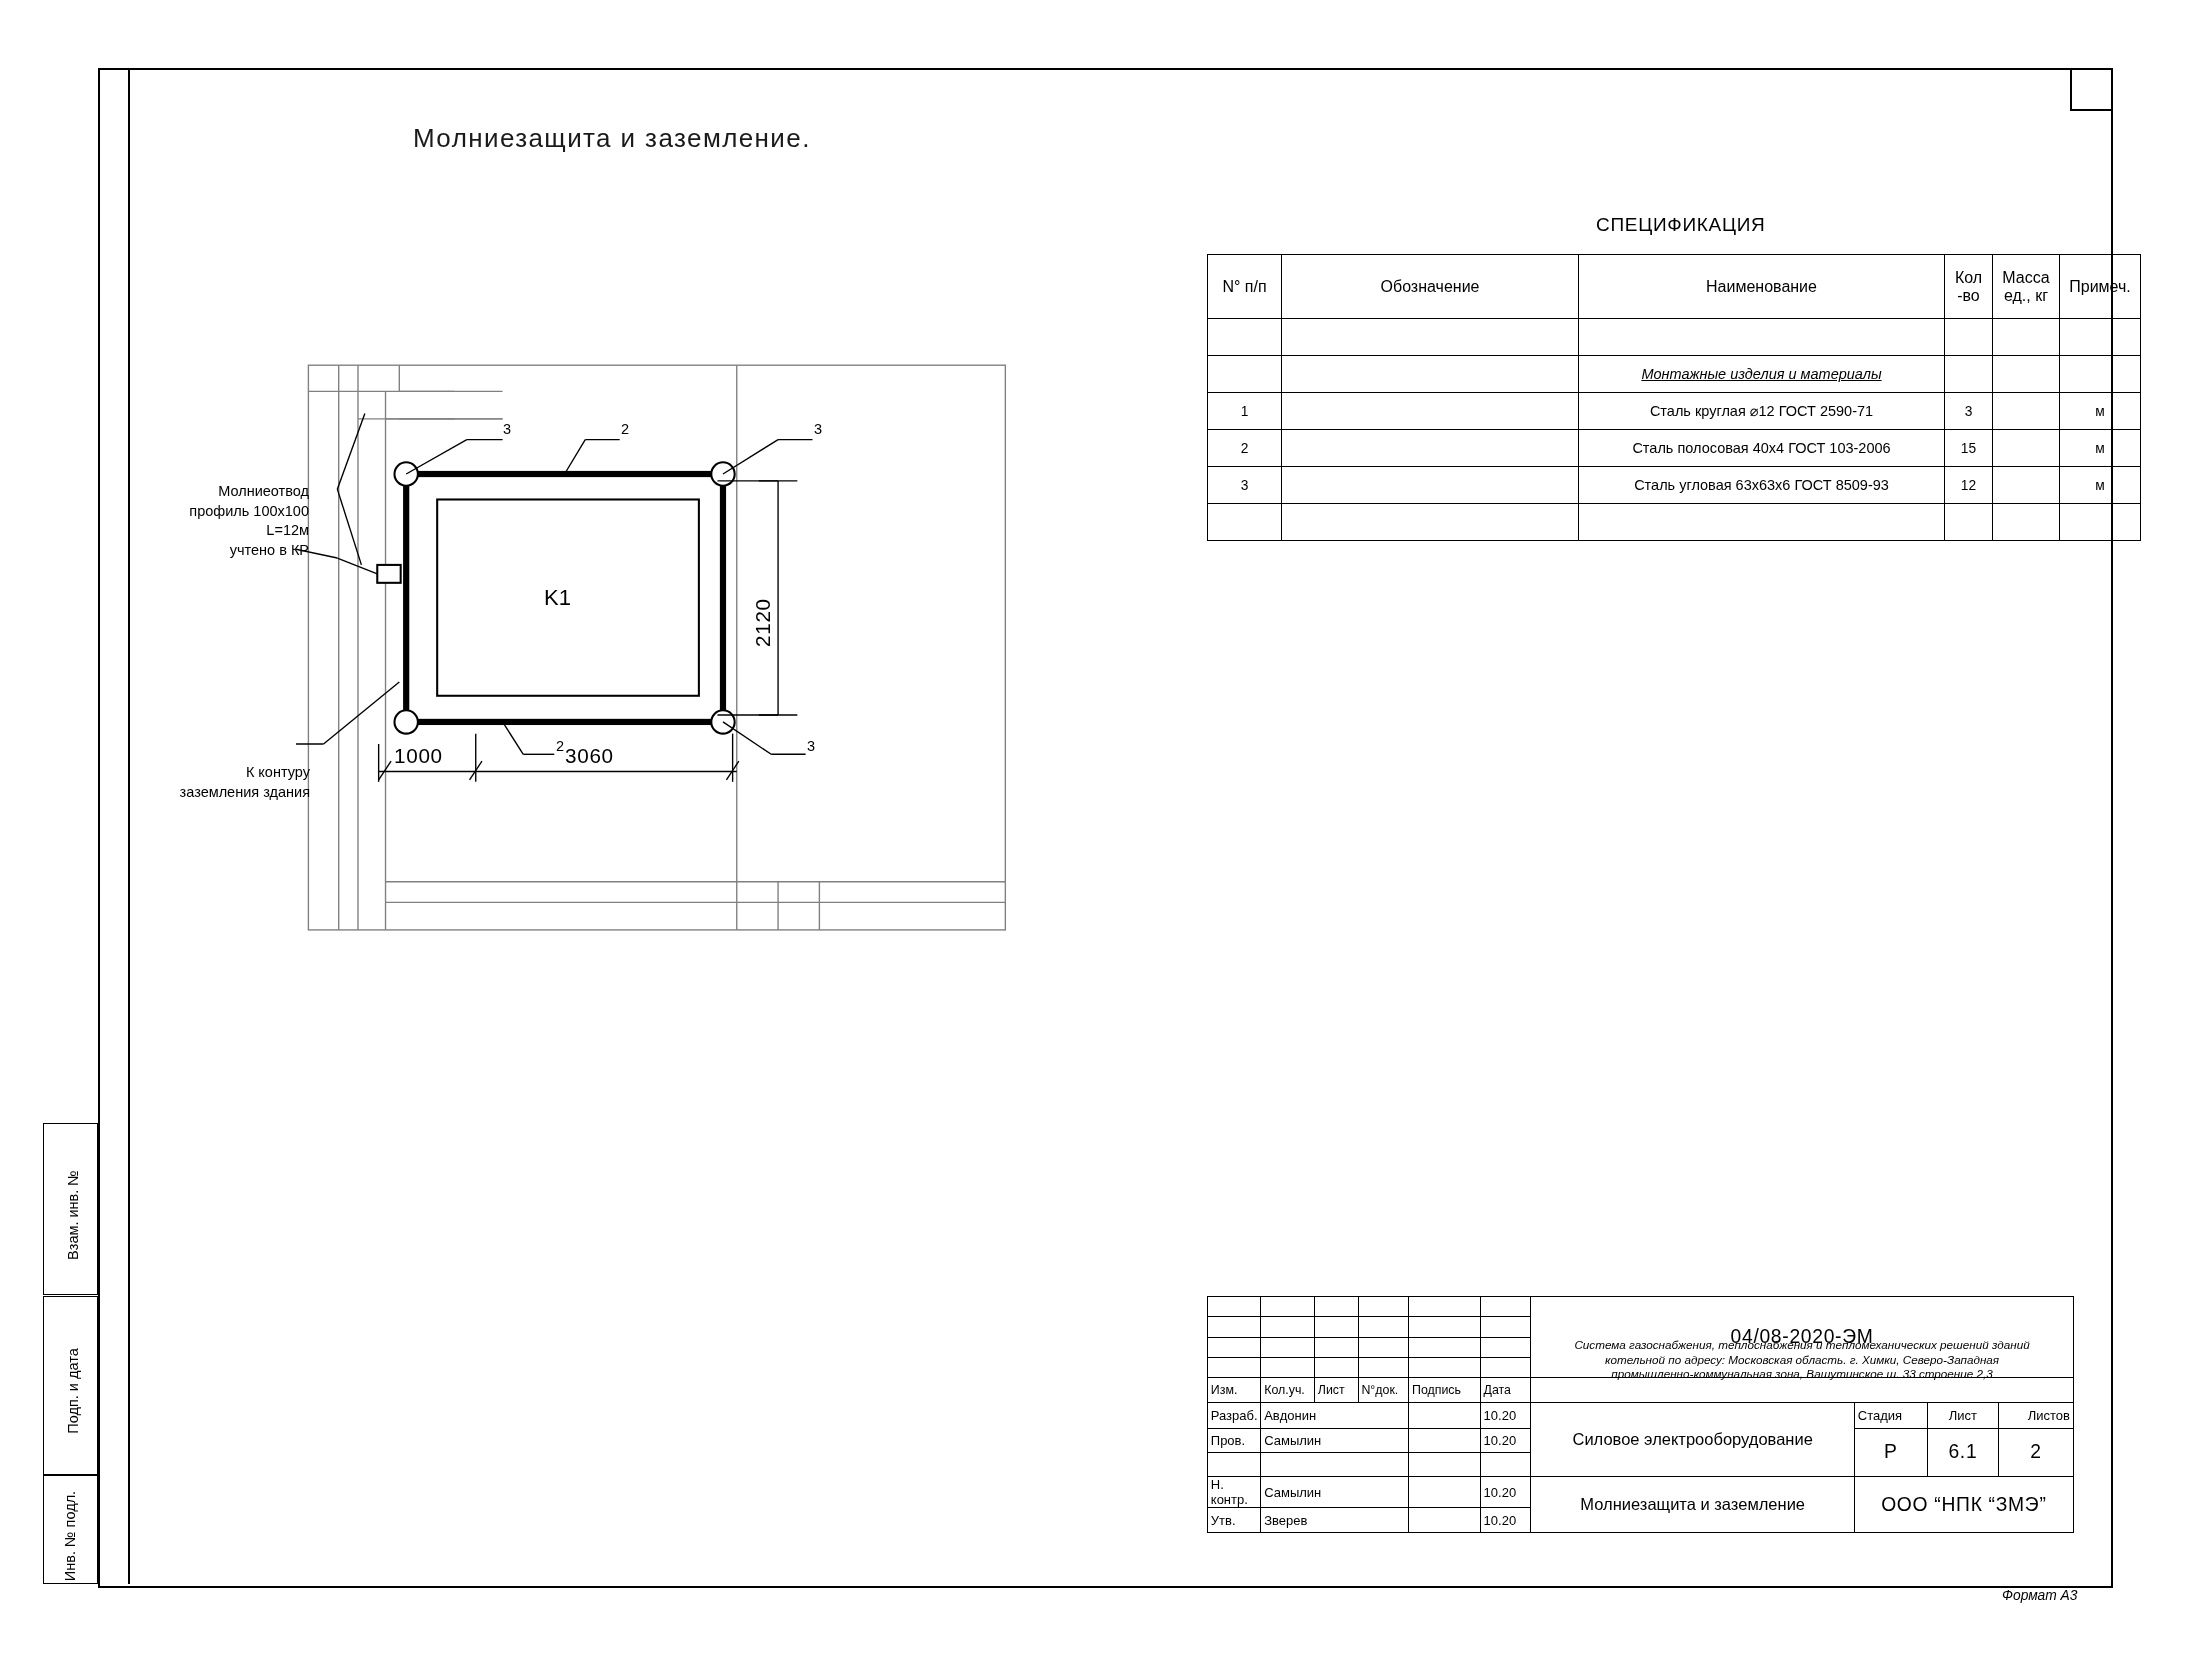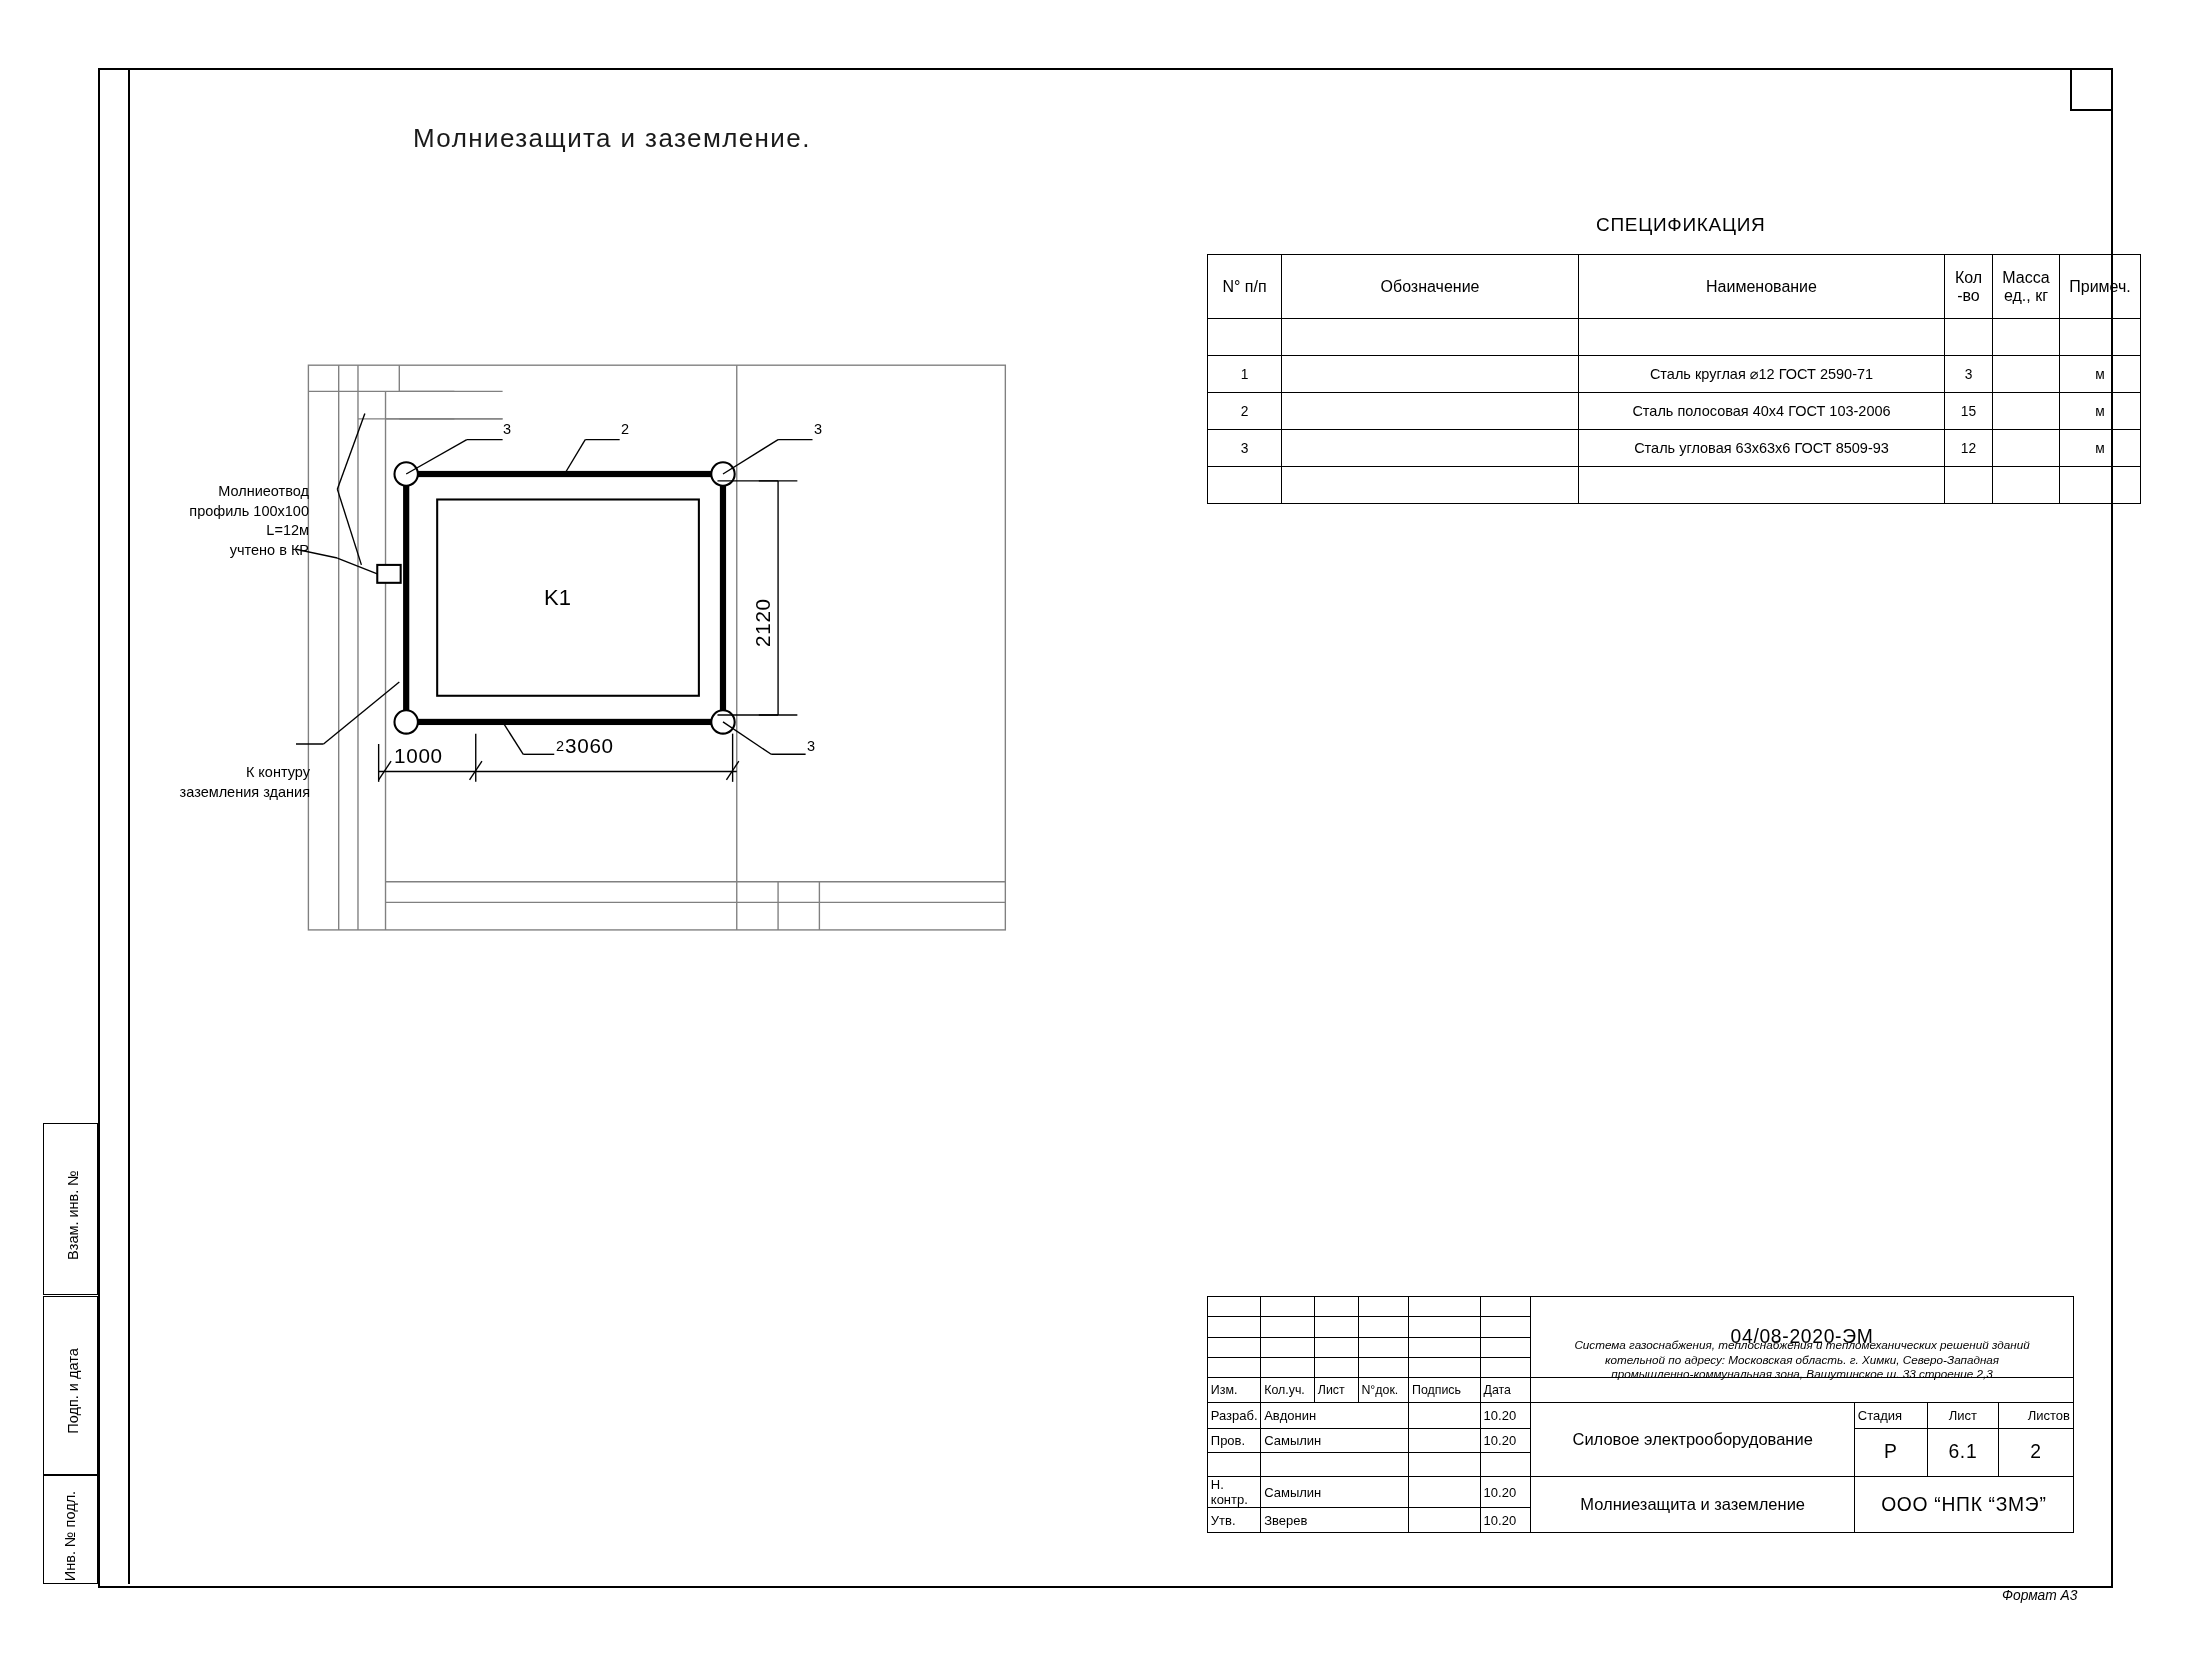--- a/index.html
+++ b/index.html
@@ -79,20 +79,28 @@
       <th class="c4" style="line-height:1.1;">Кол<br>-во</th>
       <th class="c5" style="line-height:1.1;">Масса<br>ед., кг</th>
       <th class="c6">Примеч.</th>
     </tr>
     <tr>
       <td></td>
           <td></td>
       <td></td>
           <td></td>
       <td></td>
+          <td></td>
+    </tr>
+    <tr>
+      <td></td>
+          <td></td>
+      <td class="nm" style="text-align:center;"><span class="underline-head">Монтажные изделия и материалы</span></td>
+      <td></td>
+          <td></td>
           <td></td>
     </tr>
     <tr>
       <td>1</td>
       <td></td>
       <td class="nm">Сталь круглая ⌀12 ГОСТ 2590-71</td>
       <td>3</td>
       <td></td>
       <td>м</td>
     </tr>
@@ -210,21 +218,21 @@
       <div>L=12м</div>
       <div>учтено в КР</div>
     </div>
 
     <div class="lbl-r" style="left:-234px;top:357px;width:248px;line-height:1.35;margin-top:48px;">
       <div>К контуру</div>
       <div>заземления здания</div>
     </div>
 
     <div class="dim" style="left:98px;top:386px;">1000</div>
-    <div class="dim" style="left:269px;top:376px;">3060</div>
+    <div class="dim" style="left:269px;top:386px;">3060</div>
     <div class="dimv" style="left:455px;top:289px;">2120</div>
   </div>
 
   <table class="stamp st-left">
 
     <tbody>
         <tr>
       <td style="width:41px;height:19.3px;"></td>
       <td style="width:47px;"></td>
       <td style="width:37px;"></td>

